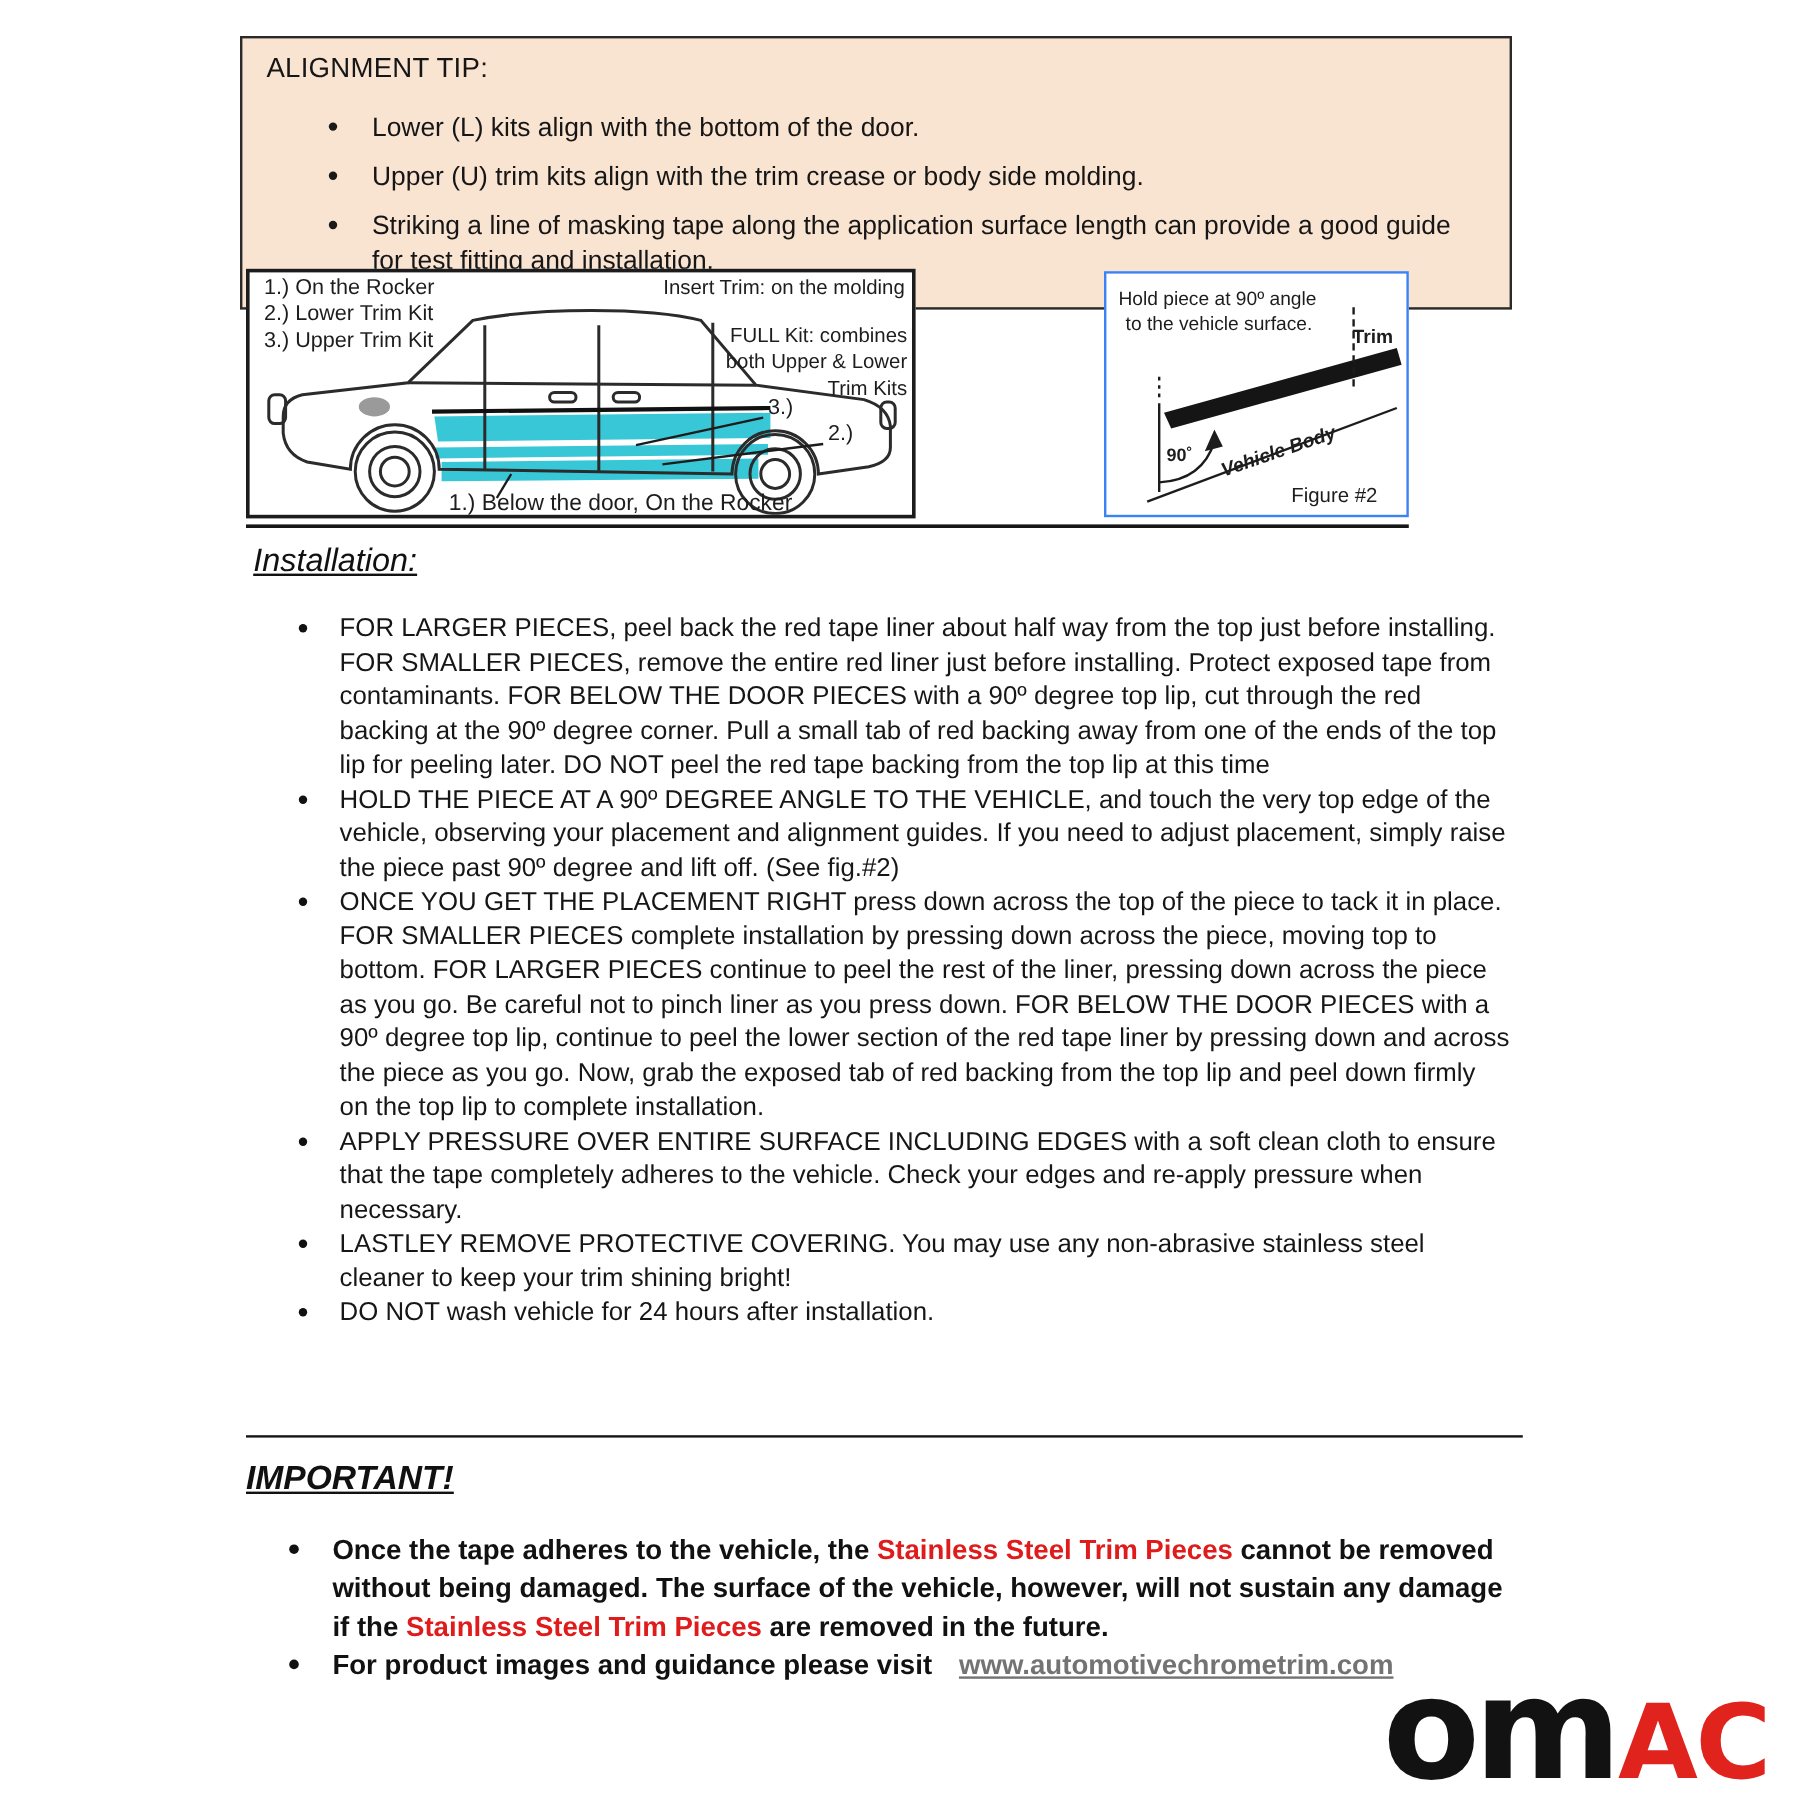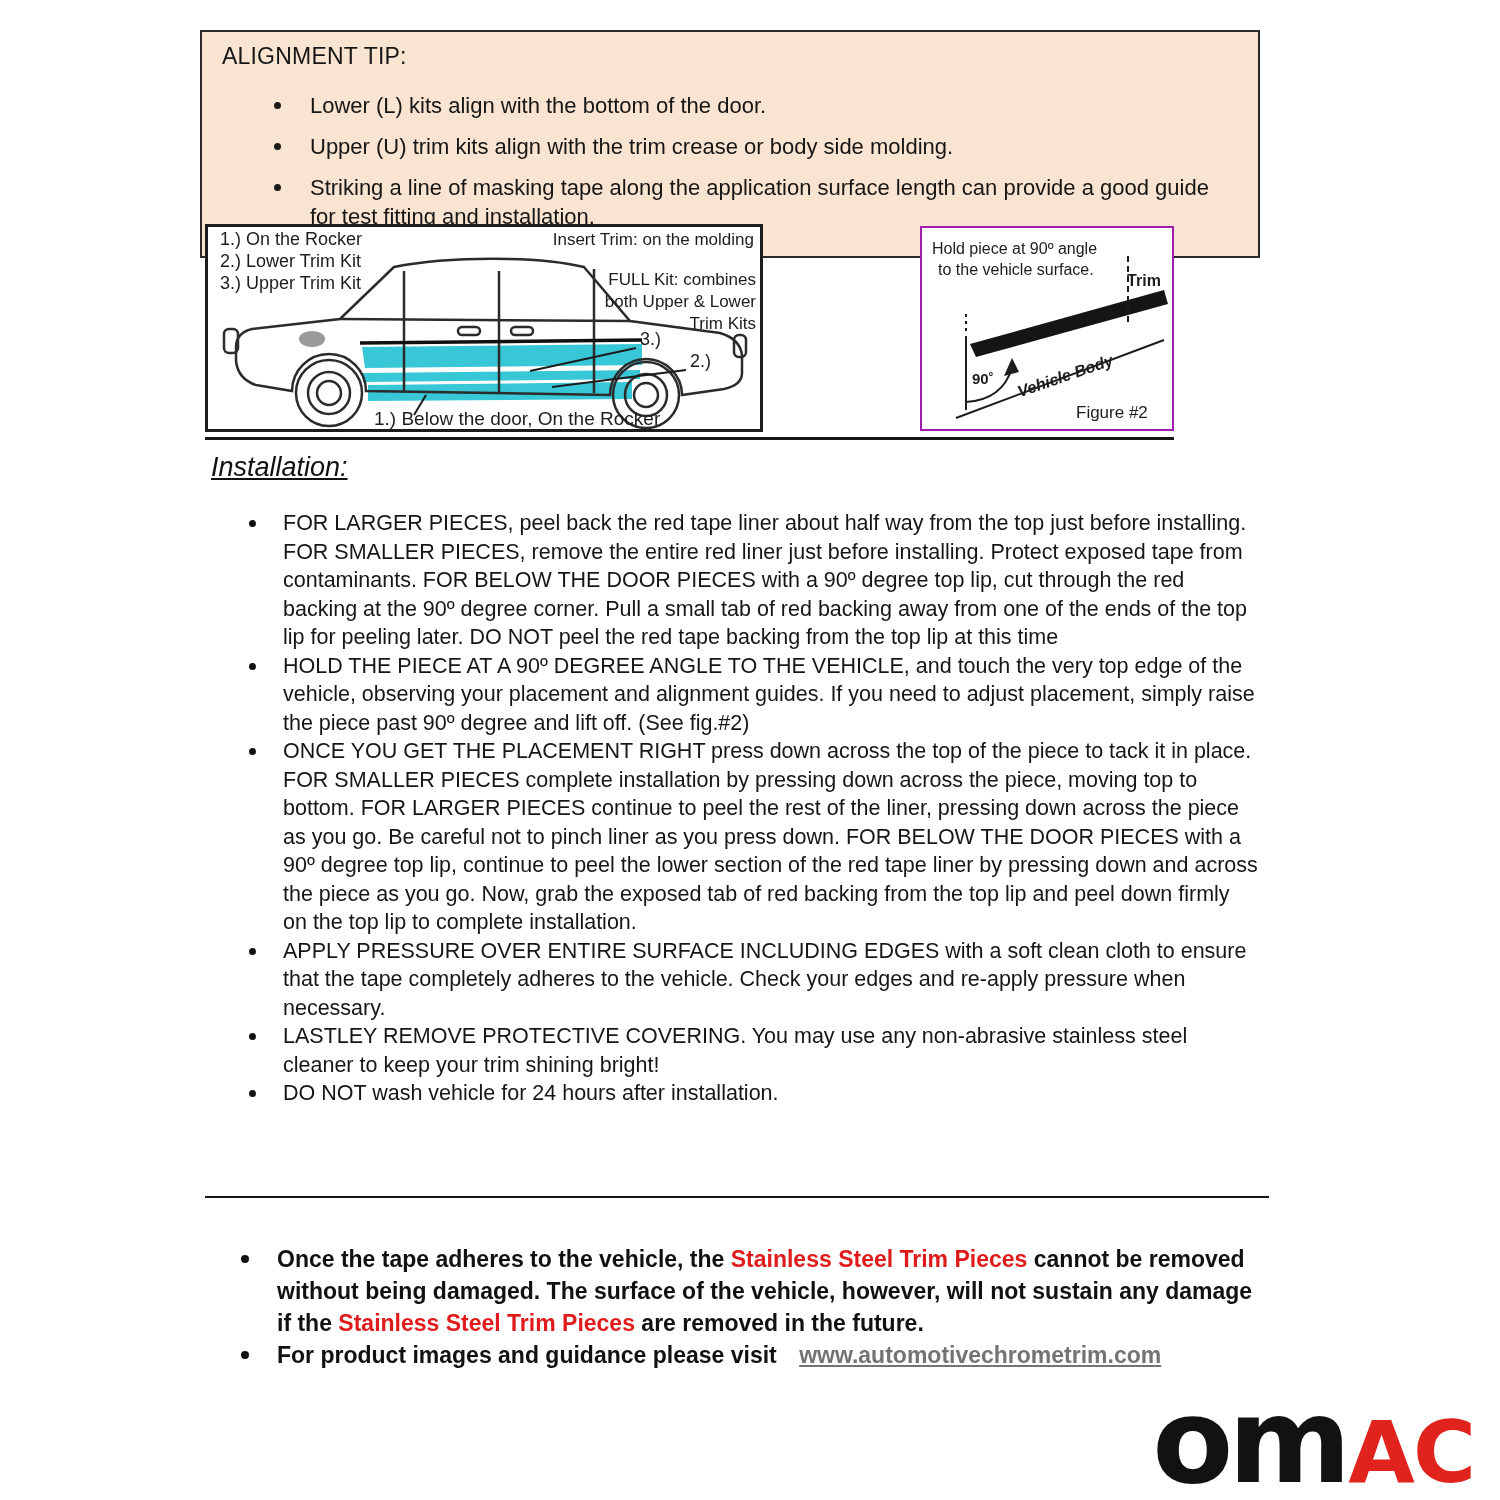--- a/index.html
+++ b/index.html
@@ -25,21 +25,21 @@
     width:7px; height:7px; border-radius:50%; background:#1a1a1a;
   }
 
   
   .car-box {
     position:absolute; left:205px; top:224px; width:558px; height:208px;
     border:3px solid #1c1c1c; background:#fff;
   }
   .fig-box {
     position:absolute; left:920px; top:226px; width:254px; height:205px;
-    border:2px solid #a21caf; background:#fff;text-align:center;
+    border:2px solid #3b82f6; background:#fff;text-align:center;
   }
   .diagram-underline {
     position:absolute; left:205px; top:437px; width:969px; height:3px; background:#161616;
   }
   svg text { font-family:"Liberation Sans", sans-serif; fill:#1d1d1d; }
 
   
   .installation { position:absolute; left:211px; top:452px; width:1060px; }
   .section-heading {
     font-size:27px; font-style:italic; font-weight:normal;
@@ -175,20 +175,21 @@
       <li>ONCE YOU GET THE PLACEMENT RIGHT press down across the top of the piece to tack it in place.  FOR SMALLER PIECES complete installation by pressing down across the piece, moving top to bottom. FOR LARGER PIECES continue to peel the rest of the liner, pressing down across the piece as you go. Be careful not to pinch liner as you press down. FOR BELOW THE DOOR PIECES with a 90º degree top lip, continue to peel the lower section of the red tape liner by pressing down and across the piece as you go. Now, grab the exposed tab of red backing from the top lip and peel down firmly on the top lip to complete installation.</li>
       <li>APPLY PRESSURE OVER ENTIRE SURFACE INCLUDING EDGES with a soft clean cloth to ensure that the tape completely adheres to the vehicle. Check your edges and re-apply pressure when necessary.</li>
       <li>LASTLEY REMOVE PROTECTIVE COVERING. You may use any non-abrasive stainless steel cleaner to keep your trim shining bright!</li>
       <li>DO NOT wash vehicle for 24 hours after installation.</li>
     </ul>
   </div>
 
   <div class="divider"></div>
 
   <div class="important">
+    <h2 class="section-heading">IMPORTANT!</h2>
     <ul class="important-list">
       <li><span>Once the tape adheres to the vehicle, the </span><span class="red-text">Stainless Steel Trim Pieces</span><span> cannot be removed without being damaged. The surface of the vehicle, however, will not sustain any damage if the </span><span class="red-text">Stainless Steel Trim Pieces</span><span> are removed in the future.</span></li>
       <li><span>For product images and guidance please visit </span><a class="site-link">www.automotivechrometrim.com</a></li>
     </ul>
   </div>
 
   <div class="logo">
     <span class="logo-om">om</span>
     <span class="logo-ac">AC</span>
   </div>

